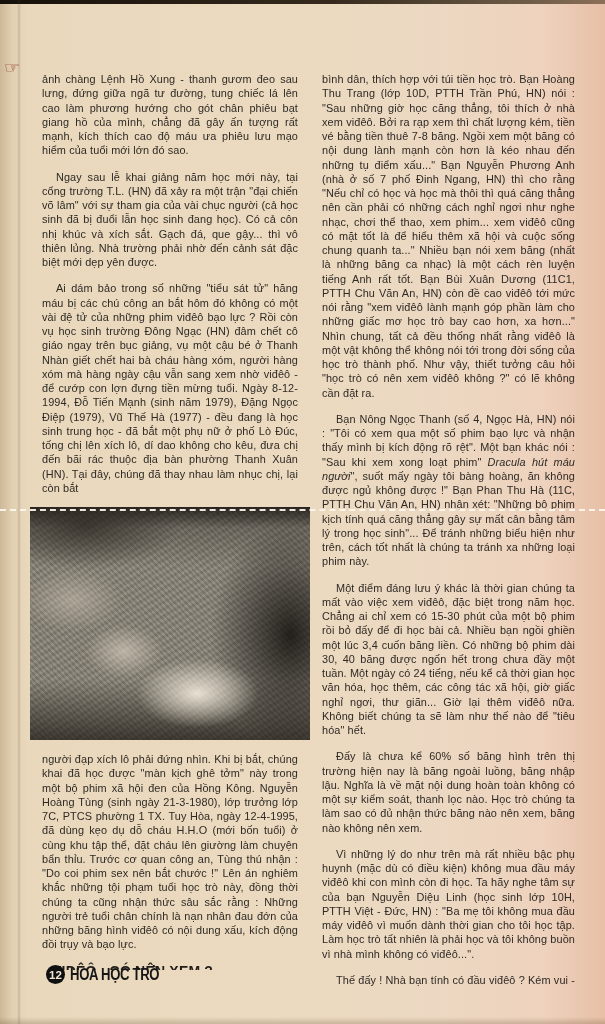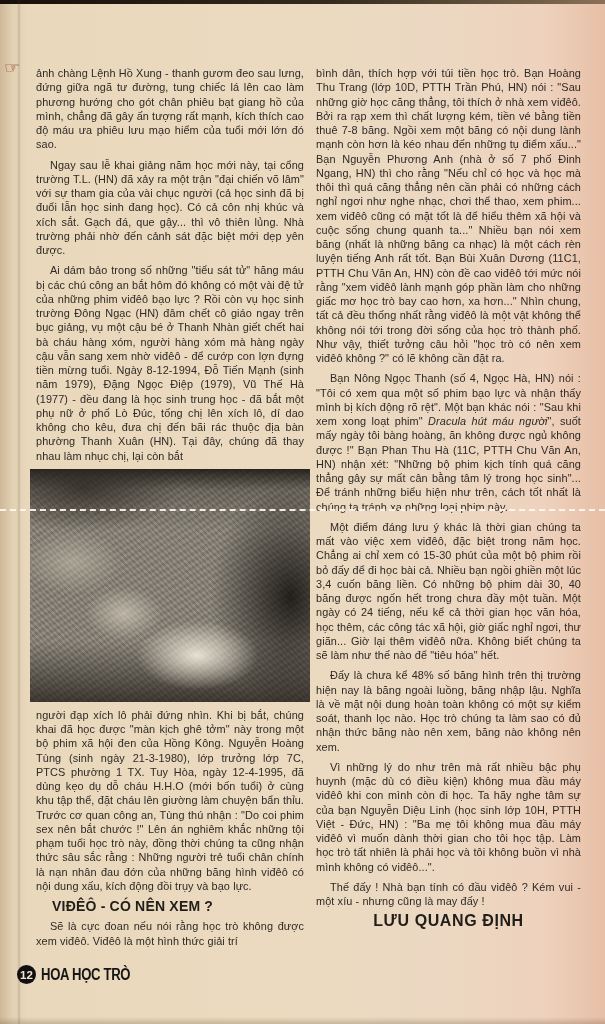--- a/index.html
+++ b/index.html
@@ -11,21 +11,21 @@
   }
   .edge-top { position:absolute; top:0; left:0; right:0; height:4px;
     background:linear-gradient(90deg,#16100a,#352a1d 55%,#73604a 90%,#8d6f58); }
   .edge-bottom { position:absolute; bottom:0; left:0; right:0; height:7px;
     background:linear-gradient(0deg,rgba(110,85,58,.28),rgba(110,85,58,0)); }
   .crease { position:absolute; left:17px; top:0; bottom:0; width:4px;
     background:linear-gradient(90deg,rgba(80,60,40,0),rgba(80,60,40,.18),rgba(80,60,40,0)); }
 
   .col { position:absolute; top:60px; text-align:justify;
     font-size:10.9px; line-height:14.25px; letter-spacing:.1px; }
-  .col p { margin:6px; text-indent:14px; }
+  .col p { margin:12px; text-indent:14px; }
   .col p.noindent { text-indent:0; }
   .col-left  { left:30px;  width:280px; height:910px; overflow:hidden; }
   .col-right { left:310px; width:277px; height:928px; overflow:hidden; }
 
   .manicule { position:absolute; left:5px; top:61px; color:#8a3220;
     font-size:16px; line-height:14px; transform:scaleX(1.15); }
 
   .photo {
     width:282px; height:233px; margin:4px 0 3px -2px;
     background-color:#8a8478;
@@ -47,21 +47,21 @@
 
   .signature { text-align:center; font-weight:bold; font-size:16px;
     letter-spacing:.6px; margin-top:4px !important; text-indent:0 !important; color:#211d18; }
 
   .dash-line { position:absolute; left:0; right:0; top:509px; height:0;
     border-top:2px dashed rgba(255,247,238,.92); }
   .watermark { position:absolute; left:86px; top:491px; white-space:nowrap;
     font-size:37px; font-weight:bold; letter-spacing:1px;
     color:rgba(34,198,202,.62); text-shadow:2px 1px 0 rgba(186,52,62,.5); }
 
-  .footer { position:absolute; left:17px; top:965px; display:flex; align-items:center; gap:5px; }
+  .footer { position:absolute; left:46px; top:965px; display:flex; align-items:center; gap:5px; }
   .page-num { width:19px; height:19px; border-radius:50%; background:#101010;
     color:#f2e6d2; font-weight:bold; font-size:11.5px;
     display:flex; align-items:center; justify-content:center; }
   .mag-title { font-weight:bold; font-size:16px; color:#161616;
     letter-spacing:-.4px; transform:scaleX(.82); transform-origin:left center; }
 </style>
 </head>
 <body>
 
 <div class="page">
@@ -77,21 +77,21 @@
     <div class="photo"></div>
     <p class="noindent">người đạp xích lô phải đứng nhìn. Khi bị bắt, chúng khai đã học được "màn kịch ghê tởm" này trong một bộ phim xã hội đen của Hồng Kông. Nguyễn Hoàng Tùng (sinh ngày 21-3-1980), lớp trưởng lớp 7C, PTCS phường 1 TX. Tuy Hòa, ngày 12-4-1995, đã dùng kẹo dụ dỗ cháu H.H.O (mới bốn tuổi) ở cùng khu tập thể, đặt cháu lên giường làm chuyện bẩn thỉu. Trước cơ quan công an, Tùng thú nhận : "Do coi phim sex nên bắt chước !" Lên án nghiêm khắc những tội phạm tuổi học trò này, đồng thời chúng ta cũng nhận thức sâu sắc rằng : Những người trẻ tuổi chân chính là nạn nhân đau đớn của những băng hình viđêô có nội dung xấu, kích động đồi trụy và bạo lực.</p>
     <p class="heading">VIĐÊÔ - CÓ NÊN XEM ?</p>
     <p>Sẽ là cực đoan nếu nói rằng học trò không được xem viđêô. Viđêô là một hình thức giải trí</p>
   </div>
 
   <div class="col col-right">
     <p class="noindent">bình dân, thích hợp với túi tiền học trò. Bạn Hoàng Thu Trang (lớp 10D, PTTH Trần Phú, HN) nói : "Sau những giờ học căng thẳng, tôi thích ở nhà xem viđêô. Bởi ra rạp xem thì chất lượng kém, tiền vé bằng tiền thuê 7-8 băng. Ngồi xem một băng có nội dung lành mạnh còn hơn là kéo nhau đến những tụ điểm xấu..." Bạn Nguyễn Phương Anh (nhà ở số 7 phố Đinh Ngang, HN) thì cho rằng "Nếu chỉ có học và học mà thôi thì quá căng thẳng nên cần phải có những cách nghỉ ngơi như nghe nhạc, chơi thể thao, xem phim... xem viđêô cũng có mặt tốt là để hiểu thêm xã hội và cuộc sống chung quanh ta..." Nhiều bạn nói xem băng (nhất là những băng ca nhạc) là một cách rèn luyện tiếng Anh rất tốt. Bạn Bùi Xuân Dương (11C1, PTTH Chu Văn An, HN) còn đề cao viđêô tới mức nói rằng "xem viđêô lành mạnh góp phần làm cho những giấc mơ học trò bay cao hơn, xa hơn..." Nhìn chung, tất cả đều thống nhất rằng viđêô là một vật không thể không nói tới trong đời sống của học trò thành phố. Như vậy, thiết tưởng câu hỏi "học trò có nên xem viđêô không ?" có lẽ không cần đặt ra.</p>
     <p><span>Bạn Nông Ngọc Thanh (số 4, Ngọc Hà, HN) nói : "Tôi có xem qua một số phim bạo lực và nhận thấy mình bị kích động rõ rệt". Một bạn khác nói : "Sau khi xem xong loạt phim" </span><i>Dracula hút máu người</i><span>", suốt mấy ngày tôi bàng hoàng, ăn không được ngủ không được !" Bạn Phan Thu Hà (11C, PTTH Chu Văn An, HN) nhận xét: "Những bộ phim kịch tính quá căng thẳng gây sự mất cân bằng tâm lý trong học sinh"... Để tránh những biểu hiện như trên, cách tốt nhất là chúng ta tránh xa những loại phim này.</span></p>
     <p>Một điểm đáng lưu ý khác là thời gian chúng ta mất vào việc xem viđêô, đặc biệt trong năm học. Chẳng ai chỉ xem có 15-30 phút của một bộ phim rồi bỏ đấy để đi học bài cả. Nhiều bạn ngồi ghiền một lúc 3,4 cuốn băng liền. Có những bộ phim dài 30, 40 băng được ngốn hết trong chưa đầy một tuần. Một ngày có 24 tiếng, nếu kể cả thời gian học văn hóa, học thêm, các công tác xã hội, giờ giấc nghỉ ngơi, thư giãn... Giờ lại thêm viđêô nữa. Không biết chúng ta sẽ làm như thế nào để "tiêu hóa" hết.</p>
-    <p>Đấy là chưa kể 48% số băng hình trên thị trường hiện nay là băng ngoài luồng, băng nhập lậu. Nghĩa là về mặt nội dung hoàn toàn không có một sự kiểm soát, thanh lọc nào. Học trò chúng ta làm sao có đủ nhận thức băng nào nên xem, băng nào không nên xem.</p>
+    <p>Đấy là chưa kể 60% số băng hình trên thị trường hiện nay là băng ngoài luồng, băng nhập lậu. Nghĩa là về mặt nội dung hoàn toàn không có một sự kiểm soát, thanh lọc nào. Học trò chúng ta làm sao có đủ nhận thức băng nào nên xem, băng nào không nên xem.</p>
     <p>Vì những lý do như trên mà rất nhiều bậc phụ huynh (mặc dù có điều kiện) không mua đầu máy viđêô khi con mình còn đi học. Ta hãy nghe tâm sự của bạn Nguyễn Diệu Linh (học sinh lớp 10H, PTTH Việt - Đức, HN) : "Ba mẹ tôi không mua đầu máy viđêô vì muốn dành thời gian cho tôi học tập. Làm học trò tất nhiên là phải học và tôi không buồn vì nhà mình không có viđêô...".</p>
     <p>Thế đấy ! Nhà bạn tính có đầu viđêô ? Kém vui - một xíu - nhưng cũng là may đấy !</p>
     <p class="signature">LƯU QUANG ĐỊNH</p>
   </div>
 
   <div class="dash-line"></div>
 
   <div class="footer">
     <div class="page-num">12</div>
     <div class="mag-title">HOA HỌC TRÒ</div>

